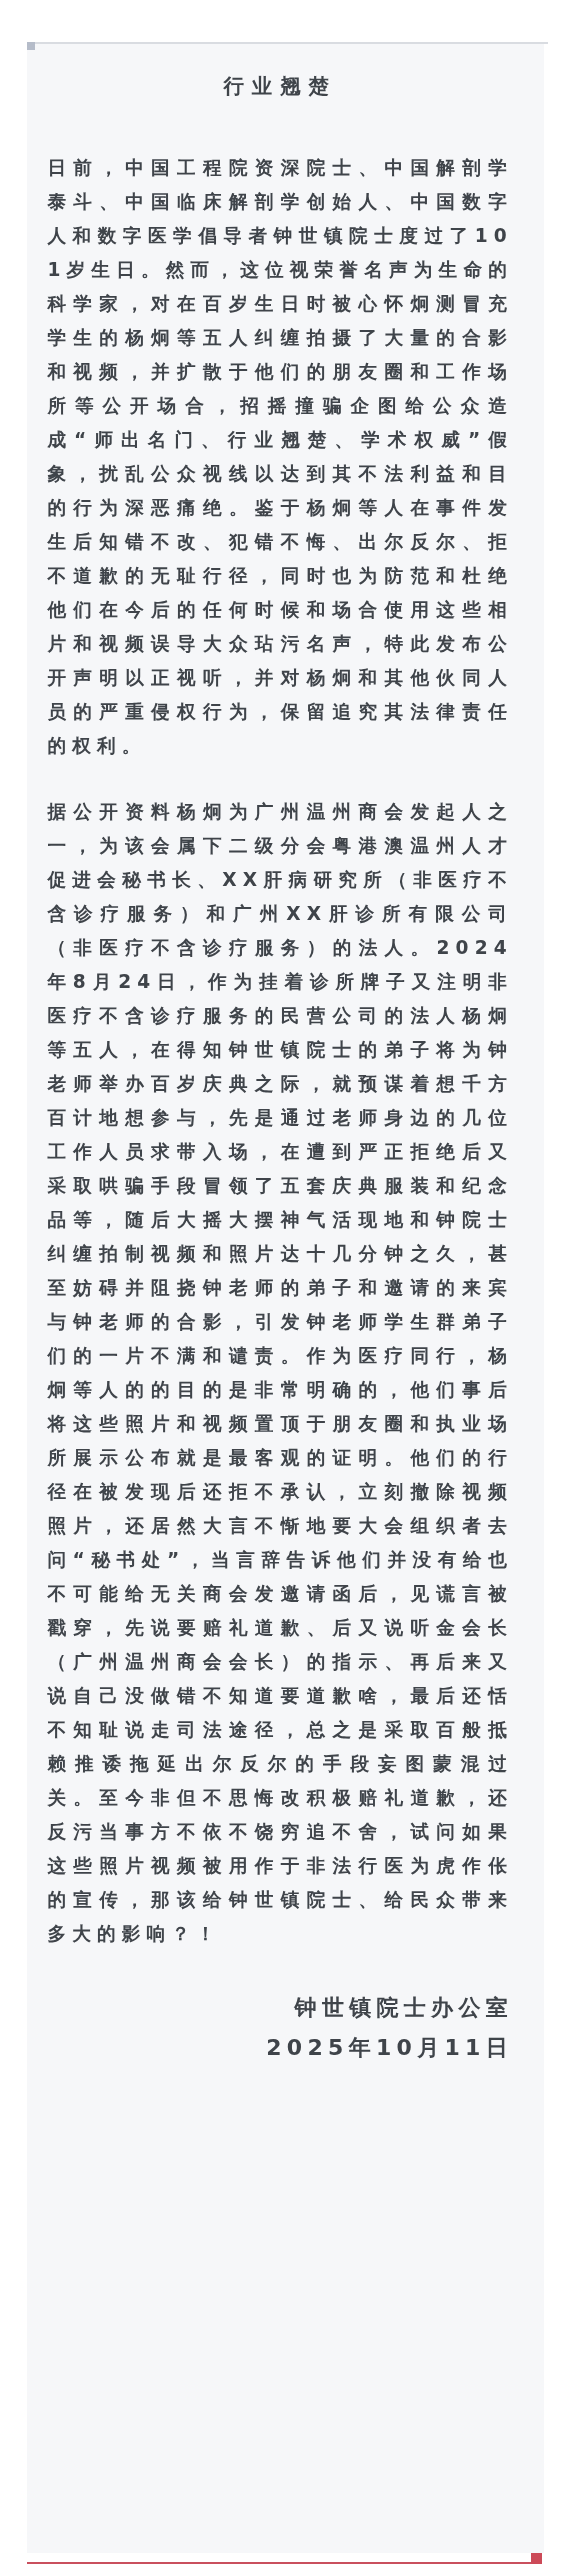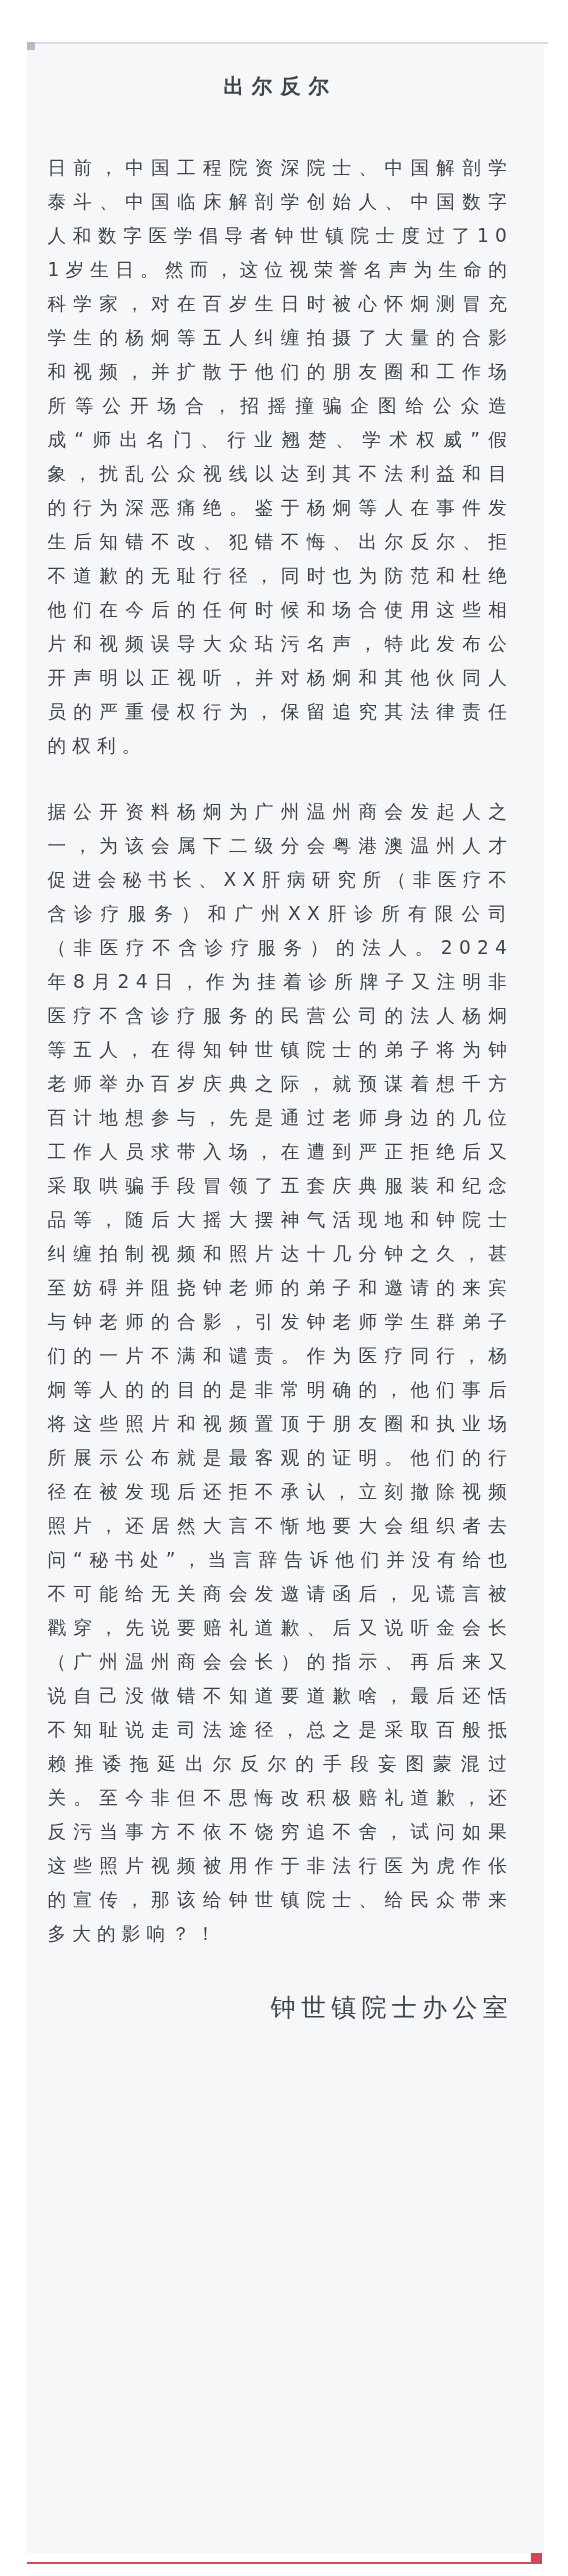--- a/index.html
+++ b/index.html
@@ -49,37 +49,37 @@
     font-size: 20.4px;
     font-weight: 700;
     color: var(--text);
     text-align: center;
     letter-spacing: 8px;
     line-height: 34px;
     margin-bottom: 48px;
   }
   .para {
     font-size: 18.6px;
-    font-weight: 400;
+    font-weight: 700;
     color: var(--text);
     line-height: 34px;
     letter-spacing: 6.2px;
     text-align: justify;
     text-justify: inter-character;
     word-break: break-all;
     margin-bottom: 32px;
   }
   .para:last-of-type { margin-bottom: 0; }
   .sig-block {
     margin-top: 37px;
     text-align: right;
   }
   .sig-line {
-    font-size: 25px;
-    font-weight: 400;
+    font-size: 22px;
+    font-weight: 700;
     color: var(--text);
     line-height: 40px;
     letter-spacing: 5.3px;
   }
   .bottom-line {
     position: absolute;
     left: 27px; top: 2562px;
     width: 515px; height: 1.8px;
     background: var(--bottom-line);
     z-index: 2;
@@ -92,23 +92,24 @@
     z-index: 3;
   }
 </style>
 </head>
 <body>
 
 <div class="top-square"></div>
 <div class="top-line"></div>
 
 <div class="page">
-  <div class="title">出尔反尔</div>
+  <div class="title">行业翘楚</div>
   <p class="para">日前，中国工程院资深院士、中国解剖学泰斗、中国临床解剖学创始人、中国数字人和数字医学倡导者钟世镇院士度过了101岁生日。然而，这位视荣誉名声为生命的科学家，对在百岁生日时被心怀炯测冒充学生的杨炯等五人纠缠拍摄了大量的合影和视频，并扩散于他们的朋友圈和工作场所等公开场合，招摇撞骗企图给公众造成“师出名门、行业翘楚、学术权威”假象，扰乱公众视线以达到其不法利益和目的行为深恶痛绝。鉴于杨炯等人在事件发生后知错不改、犯错不悔、出尔反尔、拒不道歉的无耻行径，同时也为防范和杜绝他们在今后的任何时候和场合使用这些相片和视频误导大众玷污名声，特此发布公开声明以正视听，并对杨炯和其他伙同人员的严重侵权行为，保留追究其法律责任的权利。</p>
   <p class="para">据公开资料杨炯为广州温州商会发起人之一，为该会属下二级分会粤港澳温州人才促进会秘书长、XX肝病研究所（非医疗不含诊疗服务）和广州XX肝诊所有限公司（非医疗不含诊疗服务）的法人。2024年8月24日，作为挂着诊所牌子又注明非医疗不含诊疗服务的民营公司的法人杨炯等五人，在得知钟世镇院士的弟子将为钟老师举办百岁庆典之际，就预谋着想千方百计地想参与，先是通过老师身边的几位工作人员求带入场，在遭到严正拒绝后又采取哄骗手段冒领了五套庆典服装和纪念品等，随后大摇大摆神气活现地和钟院士纠缠拍制视频和照片达十几分钟之久，甚至妨碍并阻挠钟老师的弟子和邀请的来宾与钟老师的合影，引发钟老师学生群弟子们的一片不满和谴责。作为医疗同行，杨炯等人的的目的是非常明确的，他们事后将这些照片和视频置顶于朋友圈和执业场所展示公布就是最客观的证明。他们的行径在被发现后还拒不承认，立刻撤除视频照片，还居然大言不惭地要大会组织者去问“秘书处”，当言辞告诉他们并没有给也不可能给无关商会发邀请函后，见谎言被戳穿，先说要赔礼道歉、后又说听金会长（广州温州商会会长）的指示、再后来又说自己没做错不知道要道歉啥，最后还恬不知耻说走司法途径，总之是采取百般抵赖推诿拖延出尔反尔的手段妄图蒙混过关。至今非但不思悔改积极赔礼道歉，还反污当事方不依不饶穷追不舍，试问如果这些照片视频被用作于非法行医为虎作伥的宣传，那该给钟世镇院士、给民众带来多大的影响？！</p>
   <div class="sig-block">
     <div class="sig-line">钟世镇院士办公室</div>
+    <div class="sig-line">2025年10月11日</div>
   </div>
 </div>
 
 <div class="bottom-line"></div>
 <div class="bottom-square"></div>
 
 
 </body></html>

